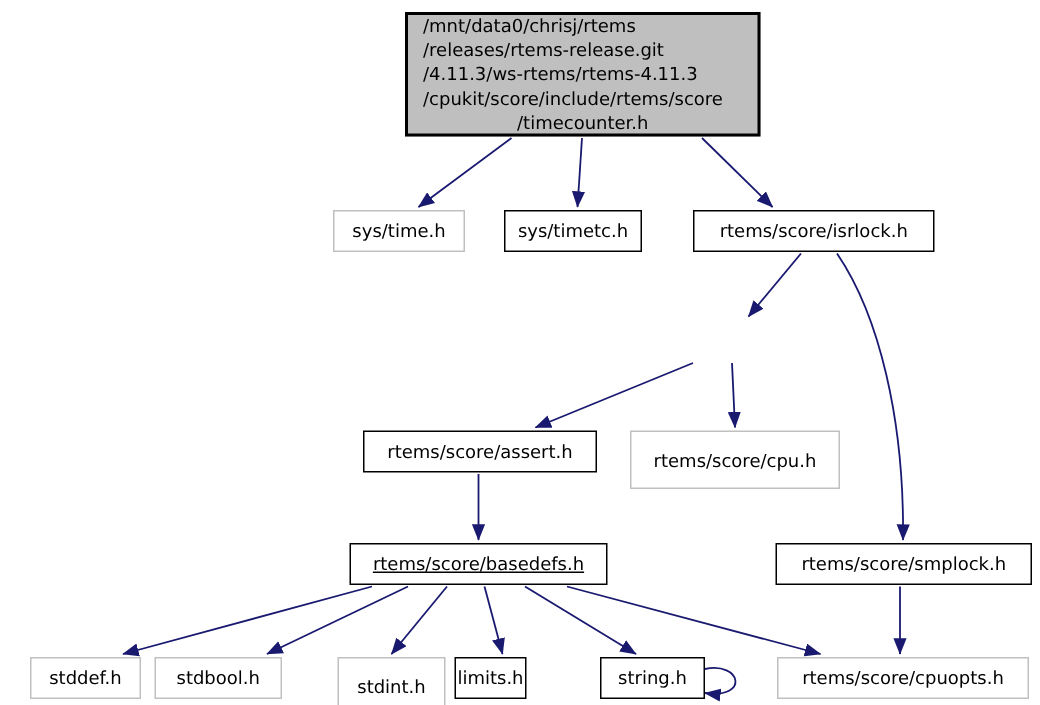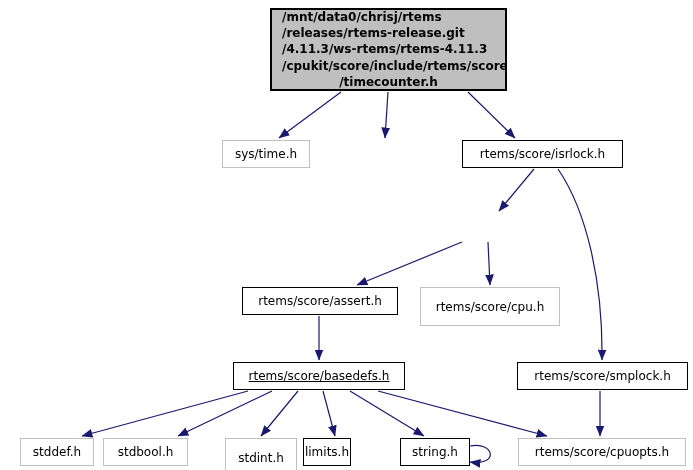--- a/index.html
+++ b/index.html
@@ -40,21 +40,20 @@
   }
   .node.root {
     background: #bfbfbf;
     border: 2px solid #000000;
     cursor: default;
     flex-direction: column;
     align-items: stretch;
     justify-content: center;
     padding: 16px 10px;
     line-height: 16.2px;
-    font-weight: bold;
   }
   .node.root .root-line { display: block; text-align: left; }
   .node.root .root-line.last { text-align: center; }
 
   
   #n-timecounter { left: 270px; top: 8px;   width: 237px; height: 83px; }
   #n-sys-time    { left: 222px; top: 140px; width: 88px;  height: 28px; }
   #n-sys-timetc  { left: 336px; top: 140px; width: 92px;  height: 28px; }
   #n-isrlock     { left: 462px; top: 140px; width: 161px; height: 28px; }
   #n-isrlevel    { left: 405px; top: 213px; width: 162px; height: 28px; }
@@ -100,20 +99,21 @@
 
   <div class="node root" id="n-timecounter">
     <span class="root-line">/mnt/data0/chrisj/rtems</span>
     <span class="root-line">/releases/rtems-release.git</span>
     <span class="root-line">/4.11.3/ws-rtems/rtems-4.11.3</span>
     <span class="root-line">/cpukit/score/include/rtems/score</span>
     <span class="root-line last">/timecounter.h</span>
   </div>
 
   <div class="node plain" id="n-sys-time">sys/time.h</div>
+  <div class="node" id="n-sys-timetc">sys/timetc.h</div>
   <div class="node" id="n-isrlock">rtems/score/isrlock.h</div>
   <div class="node" id="n-assert">rtems/score/assert.h</div>
   <div class="node plain" id="n-cpu">rtems/score/cpu.h</div>
   <div class="node" id="n-basedefs">rtems/score/basedefs.h</div>
   <div class="node" id="n-smplock">rtems/score/smplock.h</div>
   <div class="node plain" id="n-stddef">stddef.h</div>
   <div class="node plain" id="n-stdbool">stdbool.h</div>
   <div class="node plain" id="n-stdint">stdint.h</div>
   <div class="node" id="n-limits">limits.h</div>
   <div class="node" id="n-string">string.h</div>

